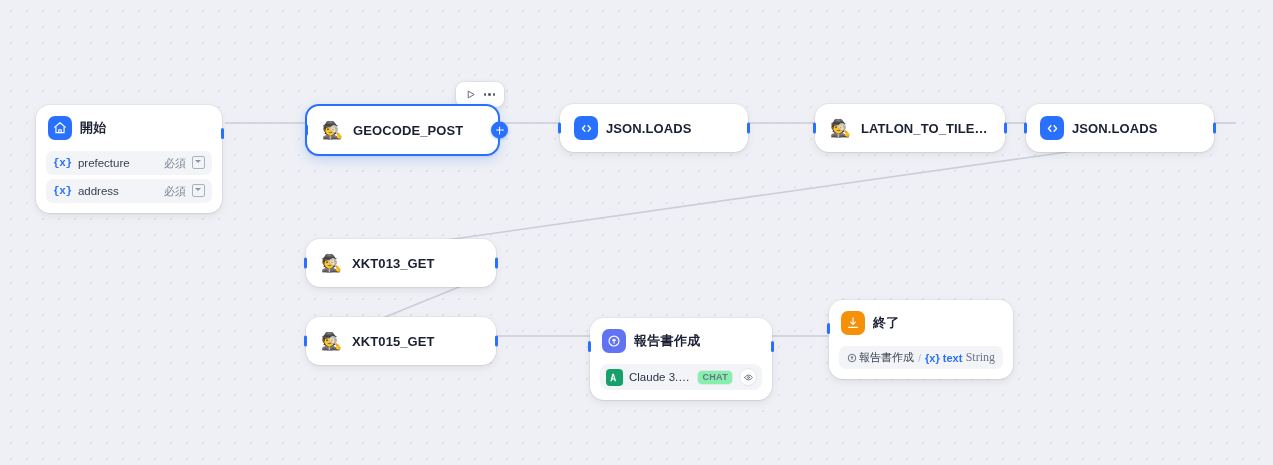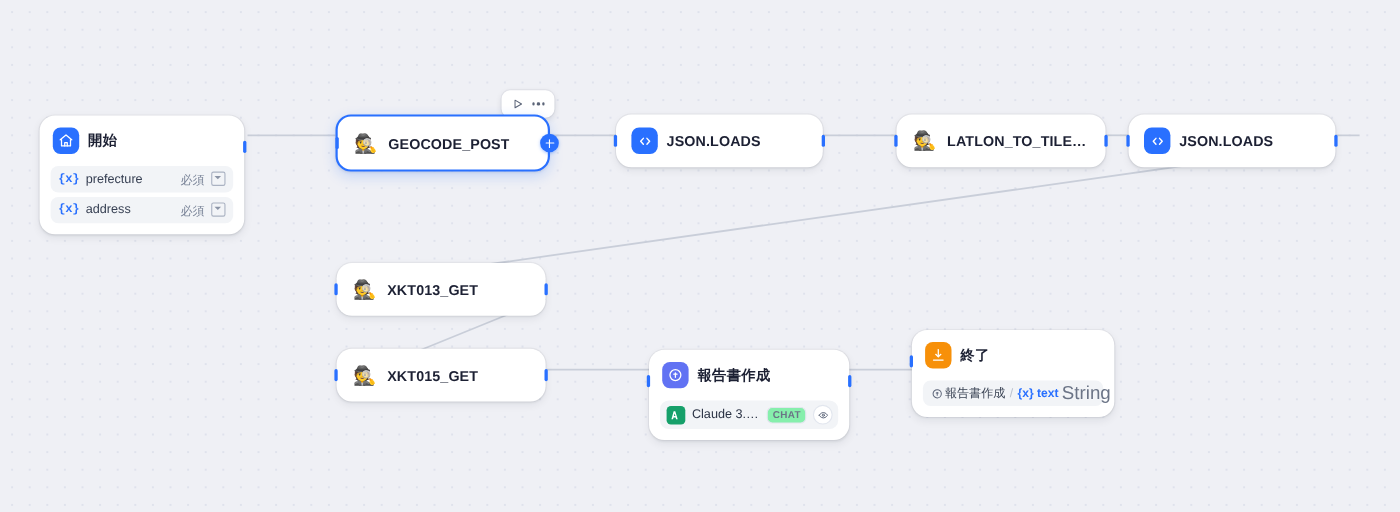--- a/index.html
+++ b/index.html
@@ -162,22 +162,23 @@
   }
   .out-sep { color: #b8bfcc; font-size: 11px; margin: 0 1px; }
   .out-var {
     font-size: 11px;
     font-weight: bold;
     color: #2970ff;
     white-space: nowrap;
   }
   .out-type {
     margin-left: auto;
-    font-size: 17px;
+    font-size: 12px;
     color: #6b7486;
+    font-family: Liberation Serif, serif;
   }
 
   
   .model-row {
     display: flex;
     align-items: center;
     background: #f2f4f7;
     border-radius: 8px;
     height: 26px;
     padding: 0 5px 0 6px;

